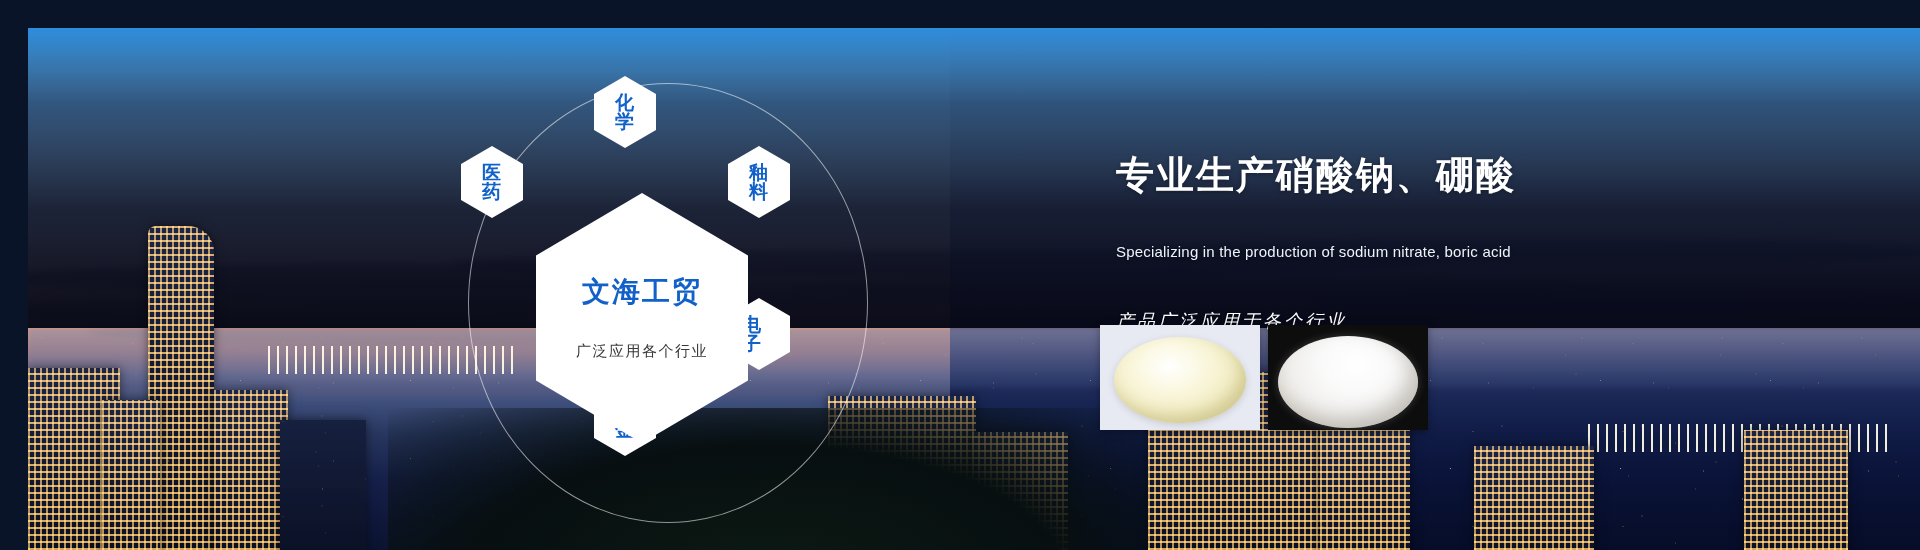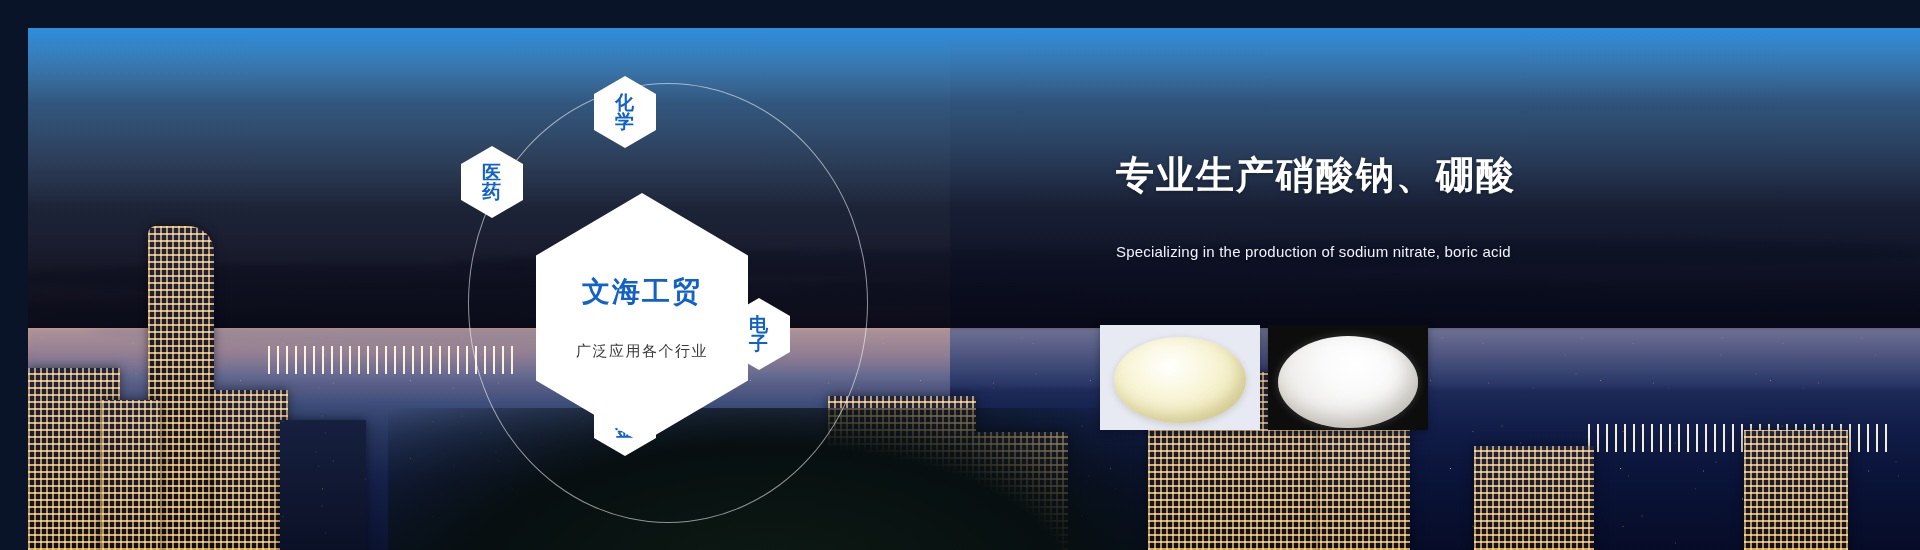--- a/index.html
+++ b/index.html
@@ -141,21 +141,21 @@
     width:212px; height:250px;
     flex-direction:column;
     gap:9px;
   }
   .hex-center .title { font-size:28px; color:#1161c9; letter-spacing:2px; font-weight:bold; }
   .hex-center .sub   { font-size:15px; color:#3a3a3a; letter-spacing:1.5px; font-weight:normal; }
 
   
   .h-chem  { left:166px; top:48px; }
   .h-glaze { left:300px; top:118px; }
-  .h-elec  { left:300px; top:270px; }
+  .h-elec  { left:300px; top:270px;justify-content:flex-end; }
   .h-metal { left:166px; top:356px; }
   .h-glass { left:33px;  top:270px; }
   .h-med   { left:33px;  top:118px; }
   .h-core  { left:108px; top:165px; }
 
   
   .copy { position:absolute; left:1060px; top:98px; width:560px; }
   .copy .h1 {
     font-size:38px; font-weight:bold; color:#ffffff;
     letter-spacing:2px; line-height:1.15;
@@ -249,39 +249,43 @@
 
   <div class="hill" style="left:360px; top:380px; width:760px; height:170px;"></div>
 
   <div class="diagram">
 
     <div class="ring"></div>
 
     <div class="hex hex-sm h-chem">
       <span>化学</span>
     </div>
+    <div class="hex hex-sm h-glaze">
+      <span>釉料</span>
+    </div>
     <div class="hex hex-sm h-elec">
       <span>电子</span>
     </div>
     <div class="hex hex-sm h-metal">
       <span>冶金</span>
     </div>
     <div class="hex hex-center h-core">
       <span class="title">文海工贸</span>
       <span class="sub">广泛应用各个行业</span>
     </div>
 
     <div class="hex hex-sm h-med">
       <span>医药</span>
     </div>
   </div>
 
   <div class="copy">
     <div class="h1">专业生产硝酸钠、硼酸</div>
     <div class="h2">Specializing in the production of sodium nitrate, boric acid</div>
+    <div class="h3">产品广泛应用于各个行业</div>
   </div>
 
   <div class="shots">
     <div class="shot shot-a">
       <div class="pile"></div>
     </div>
     <div class="shot shot-b">
       <div class="pile"></div>
     </div>
   </div>

